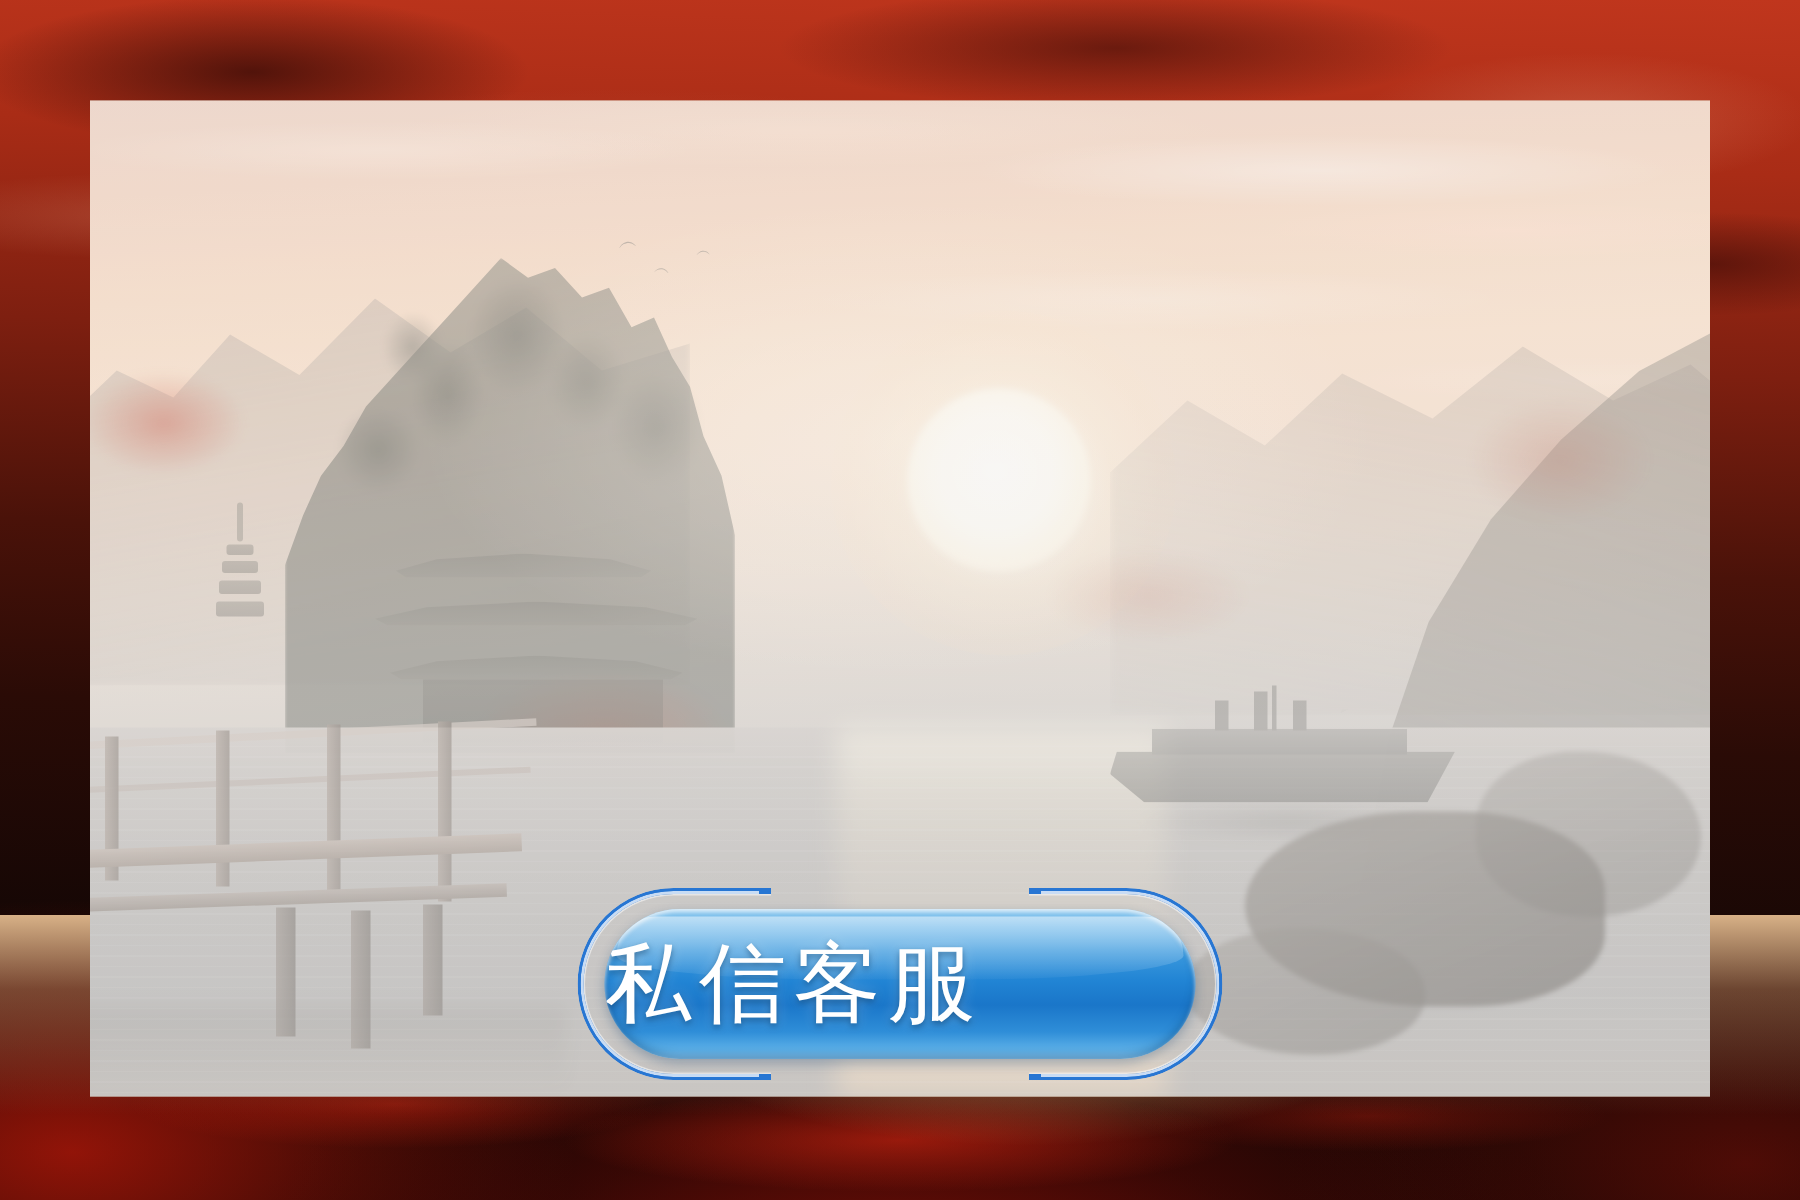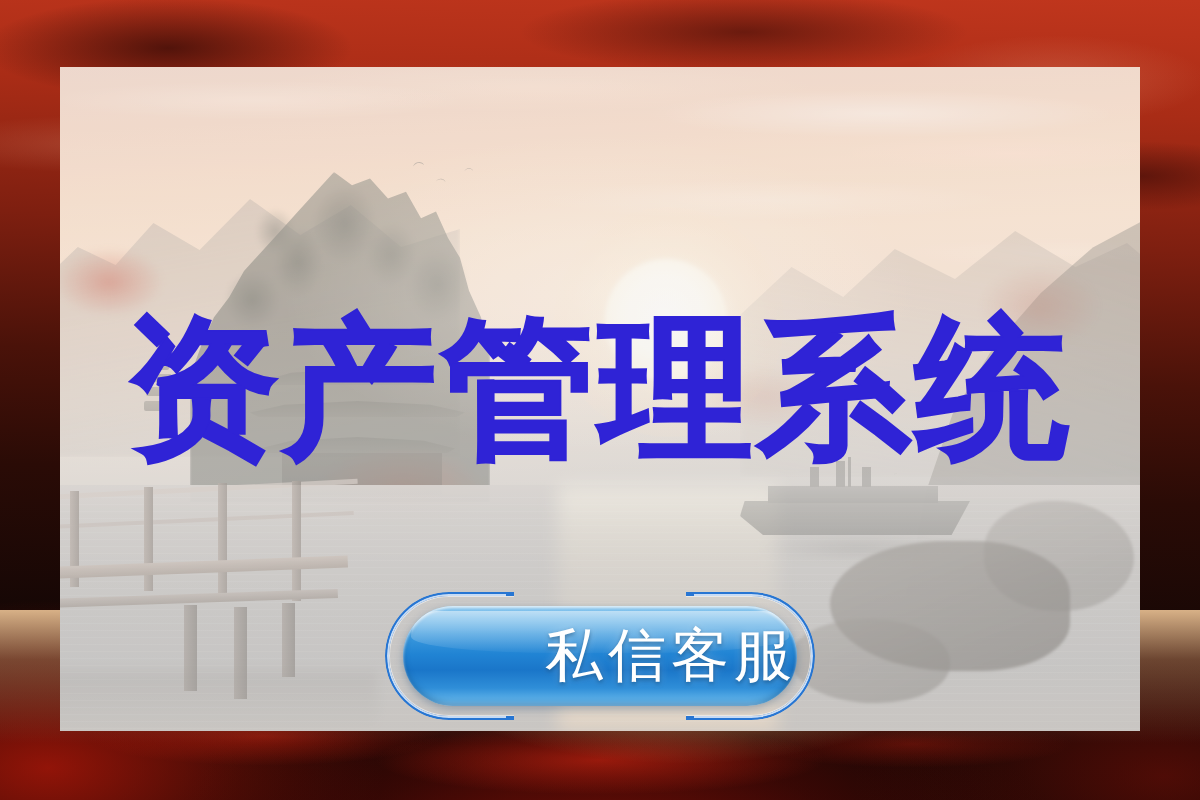--- a/index.html
+++ b/index.html
@@ -394,21 +394,21 @@
         #3c9ade 28%,
         #2184d4 48%,
         #1a76c9 64%,
         #2f8ed8 82%,
         #5cb0e8 94%,
         #8bc8ef 100%);
     box-shadow:
       inset 0 2px 3px rgba(255,255,255,.75),
       inset 0 -3px 6px rgba(10,60,110,.35),
       0 3px 8px rgba(12,60,110,.30);
-    display:flex; align-items:center; justify-content:flex-end;
+    display:flex; align-items:center; justify-content:flex-start;
     overflow:hidden;
   }
   .cta-gloss {
     position:absolute; left:8px; top:5px; right:8px; height:42px;
     border-radius:40px 40px 60% 60%;
     background:linear-gradient(180deg, rgba(255,255,255,.50), rgba(255,255,255,.03));
     pointer-events:none;
   }
   .cta-label {
     position:relative;
@@ -500,21 +500,20 @@
       <div class="pier-leg pl1"></div>
       <div class="pier-leg pl2"></div>
       <div class="pier-leg pl3"></div>
       <div class="pier-shadow"></div>
     </div>
 
     <div class="haze"></div>
     <div class="panel-wash"></div>
   </div>
 
-  <div class="title">资产管理系统</div>
 
   <div class="cta-wrap">
     <div class="cta-arc"></div>
     <div class="cta-arc-hi"></div>
     <button class="cta-btn">
       <span class="cta-gloss"></span>
       <span class="cta-label">私信客服</span>
     </button>
   </div>
 

